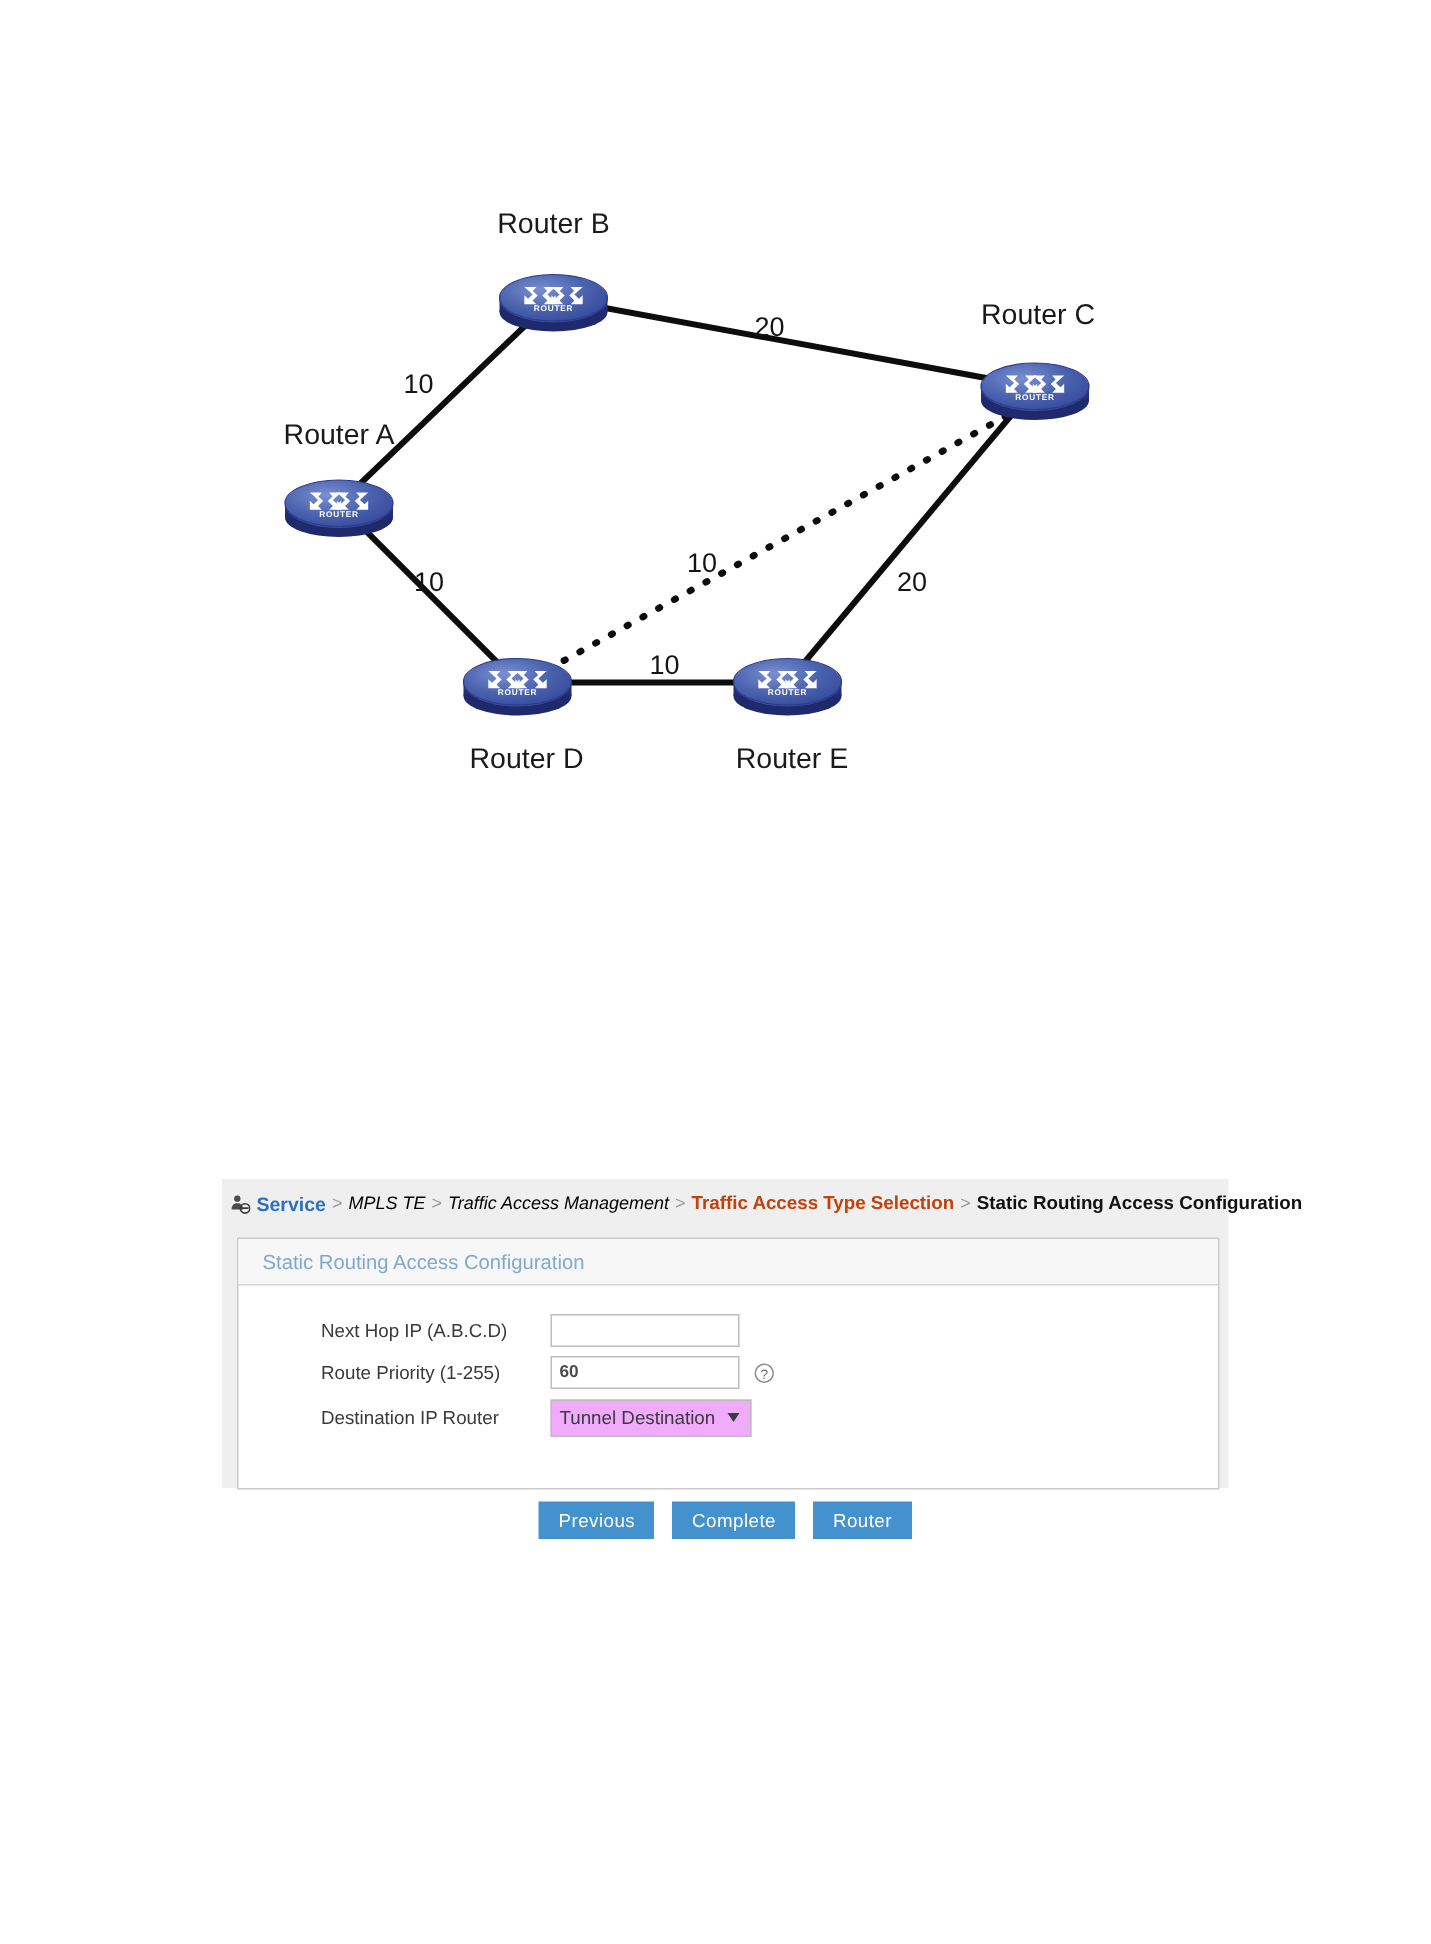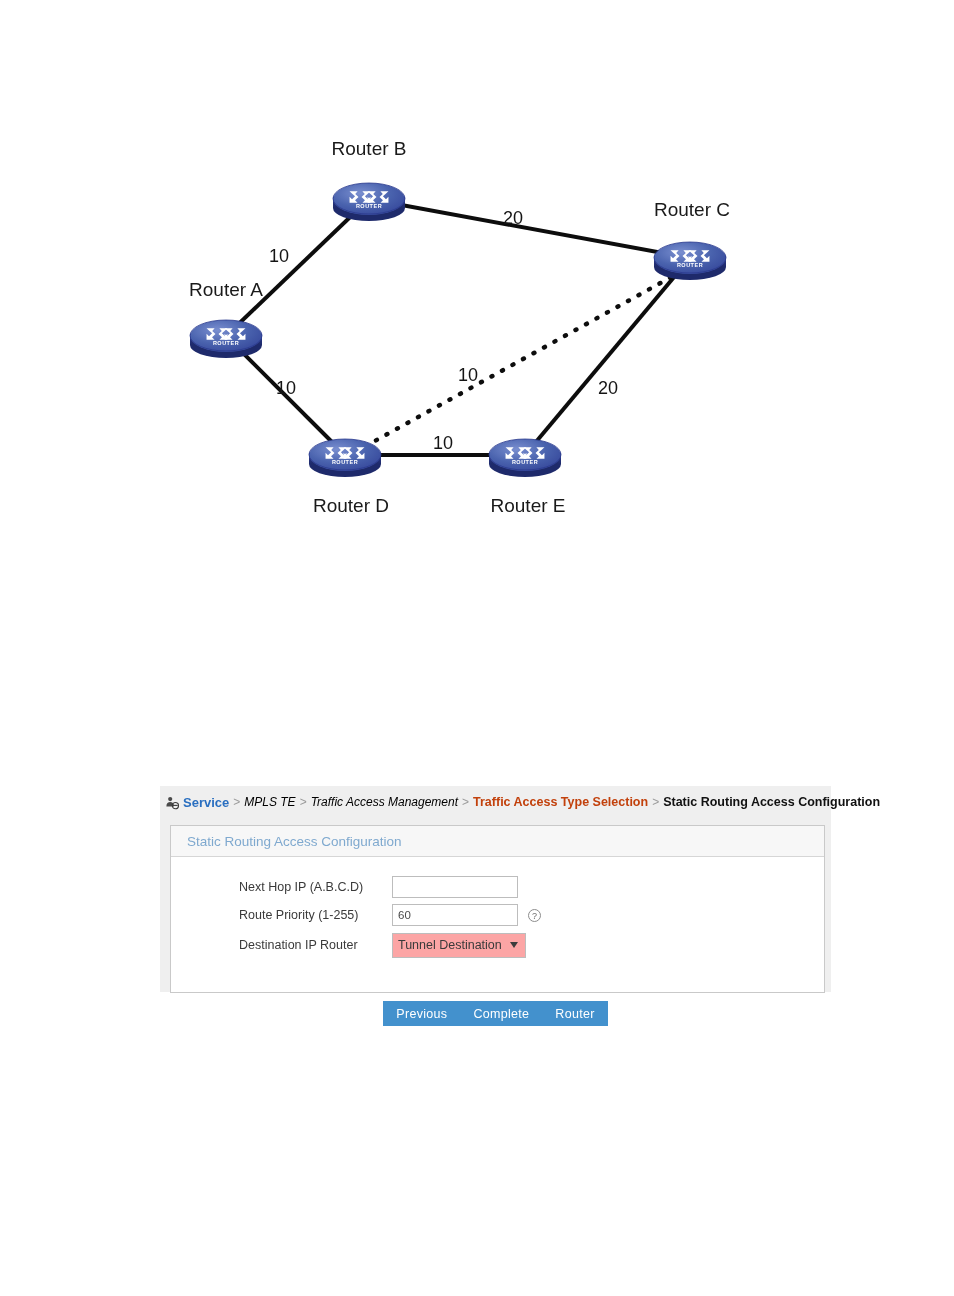--- a/index.html
+++ b/index.html
@@ -55,21 +55,21 @@
     font-family: "Liberation Sans", sans-serif;
     font-size: 5.5px;
     font-weight: bold;
     fill: #ffffff;
     letter-spacing: 0.5px;
   }
 
   
   #ui-panel {
     position: absolute;
-    left: 160px;
+    left: 148px;
     top: 786px;
     width: 671px;
     height: 206px;
     background: #efefef;
   }
   #breadcrumb {
     position: absolute;
     left: 5px;
     top: 5px;
     height: 22px;
@@ -129,21 +129,21 @@
     display: flex;
     align-items: center;
     padding-left: 16px;
     box-sizing: border-box;
   }
   #card-title {
     color: #7fa9cf;
     font-size: 13.5px;
   }
   #card-body {
-    padding: 16px 0 0 16px;
+    padding: 16px 0 0 3px;
   }
   .form-row {
     display: flex;
     align-items: center;
     height: 28px;
     margin-bottom: 0px;
   }
   .form-label {
     width: 205px;
     padding-left: 52px;
@@ -156,26 +156,27 @@
     width: 126px;
     height: 22px;
     border: 1px solid #bdbdbd;
     background: #ffffff;
     box-sizing: border-box;
     font-family: "Liberation Sans", sans-serif;
     font-size: 11.5px;
     color: #4a4a4a;
     padding: 0 5px;
     outline: none;
+    font-weight: bold;
   }
   .select-input {
     width: 134px;
     height: 25px;
     border: 1px solid #bdbdbd;
-    background: #fca5a5;
+    background: #f0abfc;
     box-sizing: border-box;
     display: flex;
     align-items: center;
     justify-content: space-between;
     padding: 0 7px 0 5px;
     font-size: 12.5px;
     color: #3a3a3a;
   }
   .caret {
     width: 0;
@@ -199,21 +200,21 @@
     font-family: "Liberation Sans", sans-serif;
   }
 
   #button-bar {
     position: absolute;
     left: 0;
     top: 215px;
     width: 671px;
     display: flex;
     justify-content: center;
-    gap: 0;
+    gap: 12px;
   }
   .action-button {
     background: #4391cd;
     color: #ffffff;
     border: none;
     height: 25px;
     padding: 0 13px;
     font-family: "Liberation Sans", sans-serif;
     font-size: 12.5px;
     cursor: pointer;

